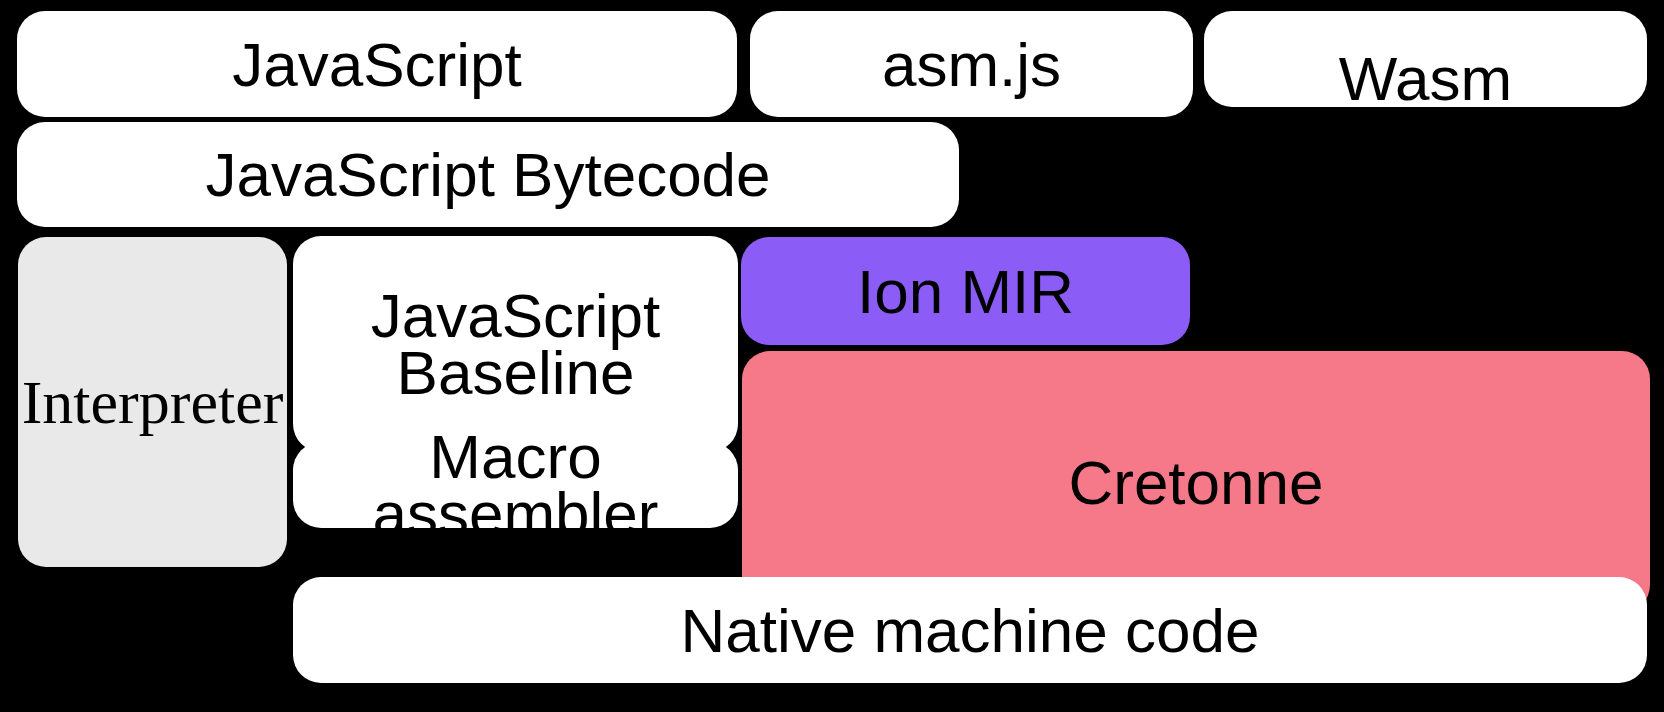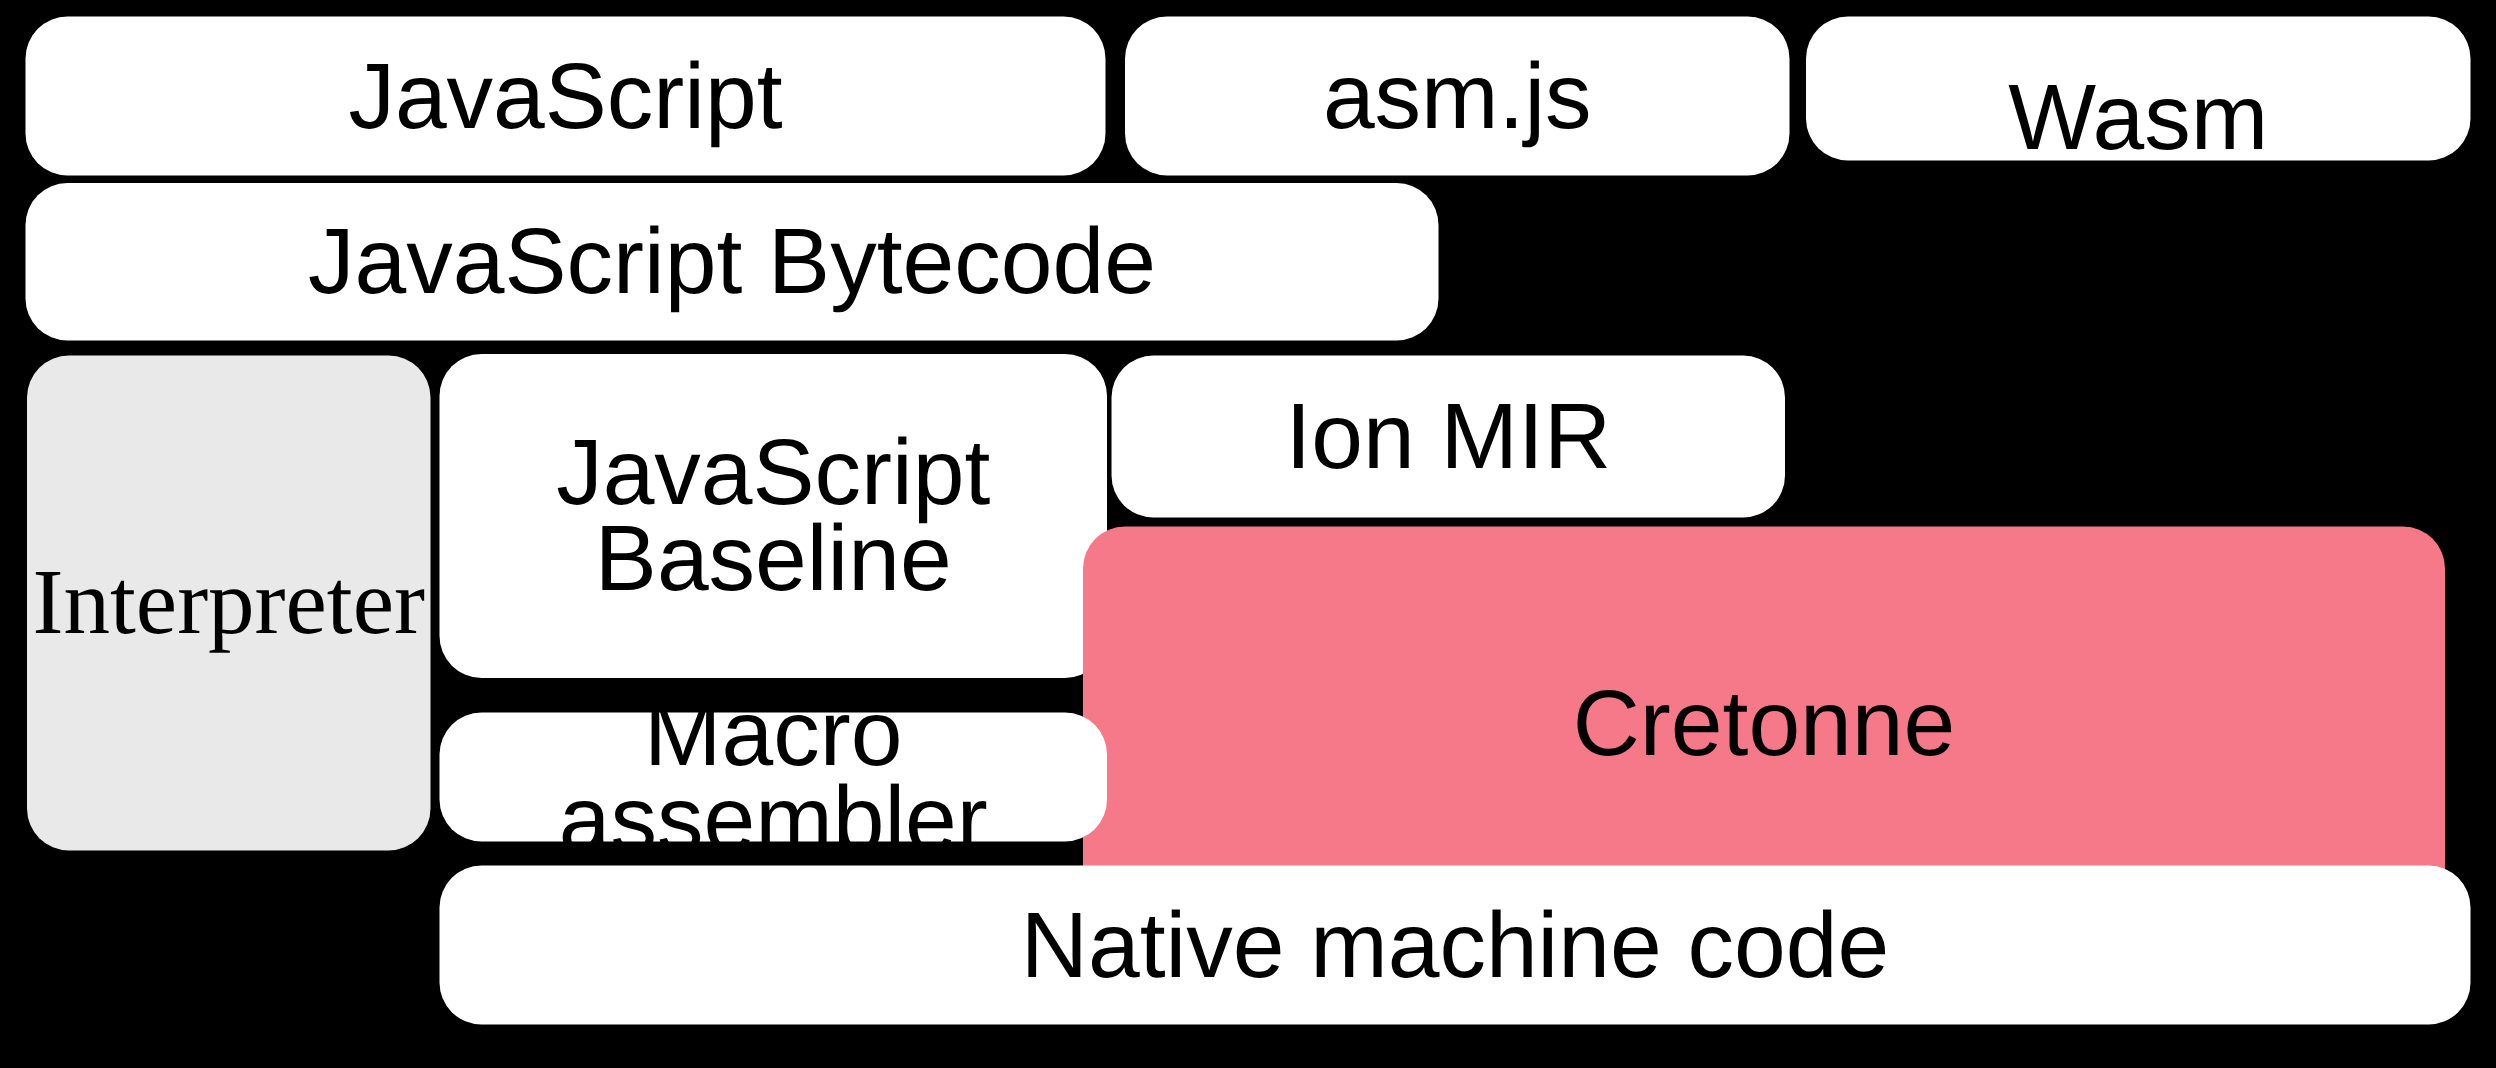--- a/index.html
+++ b/index.html
@@ -23,34 +23,34 @@
     justify-content: center;
     text-align: center;
     color: #000000;
     font-size: 62px;
     line-height: 57px;
     white-space: pre-line;
     box-sizing: border-box;
   }
   .fill-white { background: #FFFFFF; }
   .fill-gray  { background: #E9E9E9; }
-  .fill-green { background: #ffffff; }
+  .fill-green { background: #8b5cf6; }
   .fill-pink  { background: #F6798A; }
 
   
   #box-javascript          { left: 17px;   top: 11px;  width: 720px;  height: 106px; }
   #box-asmjs               { left: 750px;  top: 11px;  width: 443px;  height: 106px; }
   #box-wasm                { left: 1204px; top: 11px;  width: 443px;  height: 96px; align-items: flex-end; }
   #box-javascript-bytecode { left: 17px;   top: 122px; width: 942px;  height: 105px; }
   #box-baldrmonkey         { left: 972px;  top: 122px; width: 448px;  height: 105px; }
   #box-interpreter         { left: 18px;   top: 237px; width: 269px;  height: 330px; font-family: Liberation Serif, serif; }
   #box-javascript-baseline { left: 293px;  top: 236px; width: 445px;  height: 216px; }
   #box-ion-mir             { left: 741px;  top: 237px; width: 449px;  height: 108px; }
-  #box-cretonne            { left: 722px;  top: 351px; width: 908px;  height: 262px; }
-  #box-macro-assembler     { left: 293px;  top: 475px; width: 445px;  height: 86px; justify-content: flex-end; }
+  #box-cretonne            { left: 742px;  top: 351px; width: 908px;  height: 262px; }
+  #box-macro-assembler     { left: 293px;  top: 442px; width: 445px;  height: 86px; justify-content: flex-end; }
   #box-native-machine-code { left: 293px;  top: 577px; width: 1354px; height: 106px; }
 </style>
 </head>
 <body>
 
 <div id="canvas">
 
   <div class="box fill-white" id="box-javascript">
     <span>JavaScript</span>
   </div>

